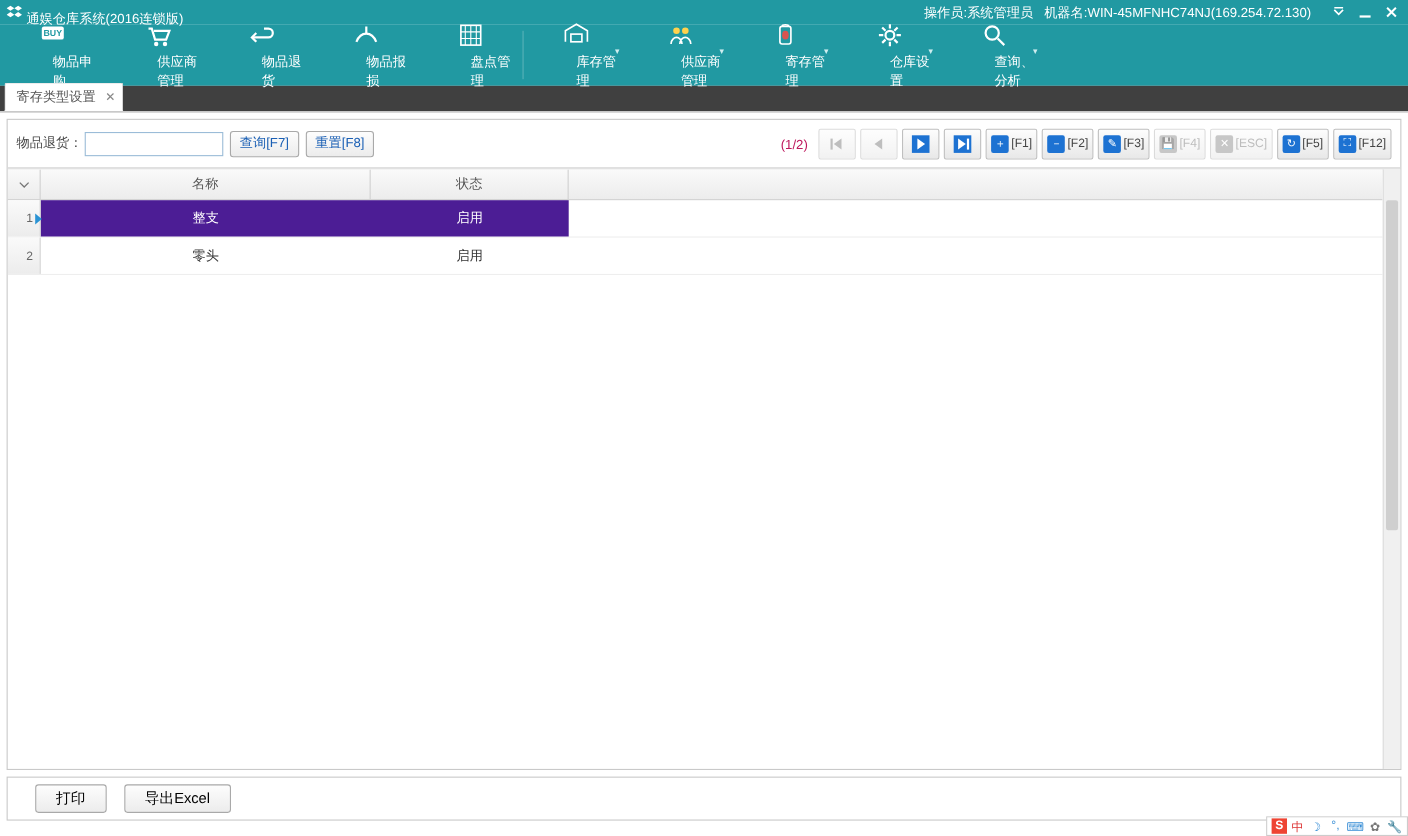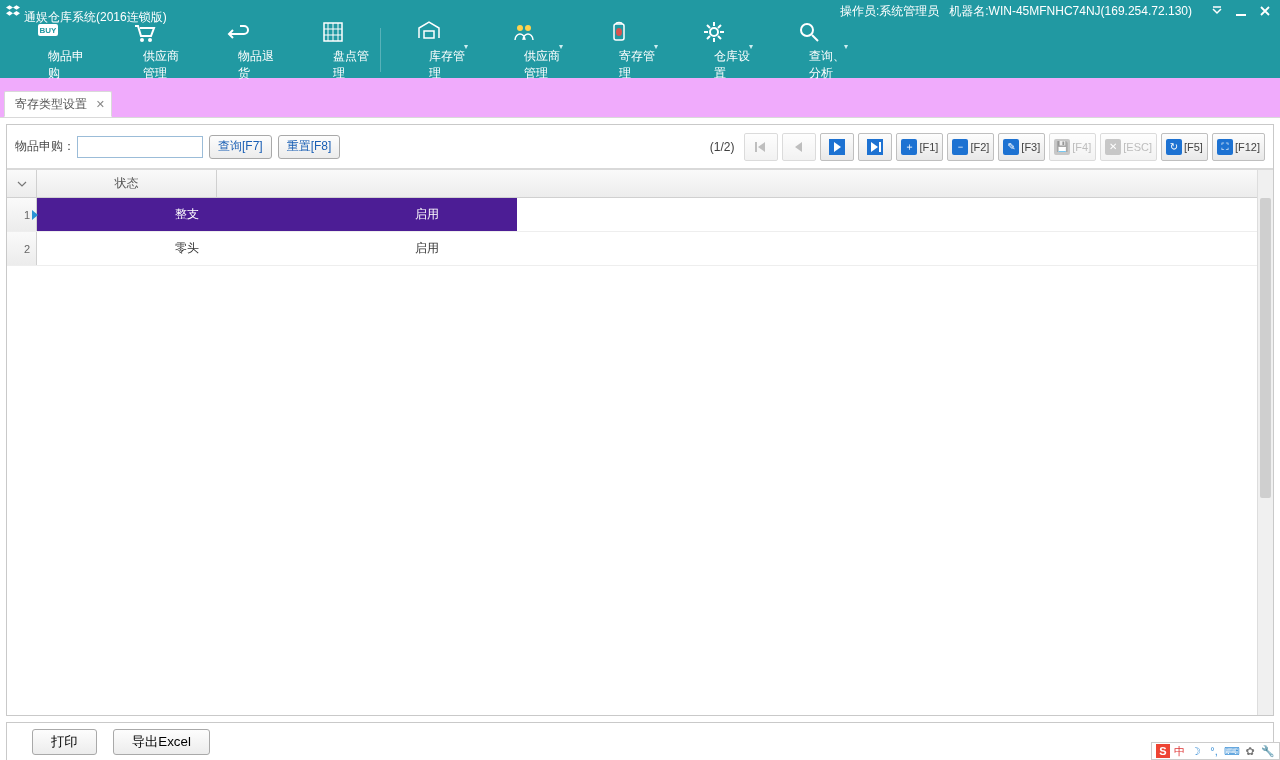--- a/index.html
+++ b/index.html
@@ -15,34 +15,34 @@
 
 
 .maintoolbar { height: 56px; background: #2199a2; display: flex; align-items: stretch; }
 .tb-item { flex: 0 0 auto; width: 95px; display: flex; flex-direction: column; align-items: center; justify-content: center; color: #fff; cursor: pointer; position: relative; }
 .tb-item .icon-wrap { height: 28px; display:flex; align-items:center; justify-content:center; }
 .tb-item .lbl { font-size: 12px; margin-top: 2px; margin-left: 48px; }
 .tb-item .dd { position:absolute; right:8px; top:20px; font-size:8px; color:#cfeef0; }
 .tb-sep { width: 1px; background: rgba(255,255,255,0.25); margin: 6px 0; }
 
 
-.tabbar { height: 40px; background: #f0abfc; border-bottom: 1px solid #d9d9d9; display:flex; align-items:flex-end; padding-left:4px; }
+.tabbar { height: 24px; background: #404040; border-bottom: 1px solid #d9d9d9; display:flex; align-items:flex-end; padding-left:4px; }
 .tab { height: 26px; background: #fff; border: 1px solid #d9d9d9; border-bottom: 1px solid #fff; padding: 0 24px 0 10px; display:flex; align-items:center; position: relative; font-size:12px; color:#555; border-radius: 2px 2px 0 0; }
 .tab .close { position:absolute; right:6px; top:6px; font-size:11px; color:#888; cursor:pointer; }
 
 
 .panel-wrap { margin: 6px; border: 1px solid #c9c9c9; height: 592px; display:flex; flex-direction:column; background:#fff; }
 
 
 .filter-row { height: 44px; border-bottom: 1px solid #d9d9d9; display:flex; align-items:center; padding: 0 8px; }
 .filter-row .lbl { color:#4a4a4a; }
 .filter-row input[type=text] { width: 126px; height: 22px; border:1px solid #9bbcd8; margin-left:2px; padding:0 4px; }
 .btn { height: 24px; border:1px solid #a9a9a9; background: linear-gradient(#fdfdfd,#ececec); border-radius:3px; padding: 0 8px; margin-left:6px; cursor:pointer; color:#1a5fb4; display:inline-flex; align-items:center; font-size:12px; }
 .filter-row .spacer { flex:1; }
-.pager { color:#404040; margin-right:6px; }
+.pager { color:#be185d; margin-right:6px; }
 .navsq { width:34px; height:28px; border:1px solid #bfbfbf; background:linear-gradient(#fdfdfd,#e8e8e8); margin-left:4px; display:inline-flex; align-items:center; justify-content:center; cursor:pointer; border-radius:2px; }
 .navsq.disabled { opacity:0.55; cursor:default; }
 .navsq .sq { width:16px; height:16px; display:inline-flex; align-items:center; justify-content:center; font-size:10px; }
 .fnbtn { height:28px; border:1px solid #bfbfbf; background:linear-gradient(#fdfdfd,#e8e8e8); margin-left:4px; display:inline-flex; align-items:center; padding:0 4px; cursor:pointer; border-radius:2px; font-size:11px; color:#444; }
 .fnbtn.disabled { opacity:0.55; cursor:default; color:#888; }
 .fnbtn .ic { width:16px; height:16px; display:inline-flex; align-items:center; justify-content:center; margin-right:2px; color:#fff; font-size:10px; border-radius:2px; }
 
 
 .grid-wrap { flex:1; position:relative; border-top:1px solid #d9d9d9; display:flex; }
 .grid-body { flex:1; overflow:hidden; }
@@ -131,20 +131,29 @@
         <svg width="28" height="28" viewBox="0 0 28 28">
           <path d="M6 16h14a4 4 0 000-8h-4" stroke="#fff" stroke-width="2" fill="none"></path>
           <path d="M9 12l-4 4 4 4" stroke="#fff" stroke-width="2" fill="none"></path>
         </svg>
       </span>
       <span class="lbl">物品退货</span>
     </div>
     <div class="tb-item">
       <span class="icon-wrap">
         <svg width="28" height="28" viewBox="0 0 28 28">
+          <path d="M5 20c4-10 14-10 18 0" stroke="#fff" stroke-width="2" fill="none"></path>
+          <path d="M14 6v6" stroke="#fff" stroke-width="2"></path>
+        </svg>
+      </span>
+      <span class="lbl">物品报损</span>
+    </div>
+    <div class="tb-item">
+      <span class="icon-wrap">
+        <svg width="28" height="28" viewBox="0 0 28 28">
           <rect x="5" y="5" width="18" height="18" stroke="#fff" stroke-width="1.5" fill="none"></rect>
           <path d="M5 11h18M5 17h18M9 5v18M14 5v18M19 5v18" stroke="#fff" stroke-width="1"></path>
         </svg>
       </span>
       <span class="lbl">盘点管理</span>
     </div>
     <div class="tb-sep"></div>
     <div class="tb-item">
       <span class="icon-wrap">
         <svg width="28" height="28" viewBox="0 0 28 28">
@@ -201,21 +210,21 @@
 
 <div class="tabbar">
   <div class="tab">
     <span>寄存类型设置</span>
     <span class="close">✕</span>
   </div>
 </div>
 
 <div class="panel-wrap">
   <div class="filter-row">
-    <span class="lbl">物品申购：</span>
+    <span class="lbl">物品退货：</span>
     <input type="text" value="" style="">
     <button class="btn">查询[F7]</button>
     <button class="btn">重置[F8]</button>
     <span class="spacer"></span>
     <span class="pager">(1/2)</span>
 
     <span class="navsq disabled">
         <span class="sq">
           <svg width="14" height="14" viewBox="0 0 14 14">
             <rect x="1" y="2" width="2" height="10" fill="#8a8a8a"></rect>
@@ -277,20 +286,21 @@
   </div>
 
   <div class="grid-wrap">
     <div class="grid-body">
       <div class="grid-header">
         <div class="rownum-h">
           <svg width="10" height="10" viewBox="0 0 10 10">
               <path d="M1 3l4 4 4-4" stroke="#777" stroke-width="1.2" fill="none"></path>
             </svg>
         </div>
+        <div class="col col-name">名称</div>
         <div class="col col-status">状态</div>
       </div>
       <div id="grid-rows">
           <div class="grid-row selected">
             <div class="rownum">1<span class="marker"></span></div>
             <div class="data-area">
               <div class="cell col-name">整支</div>
               <div class="cell col-status">启用</div>
             </div>
           </div>

